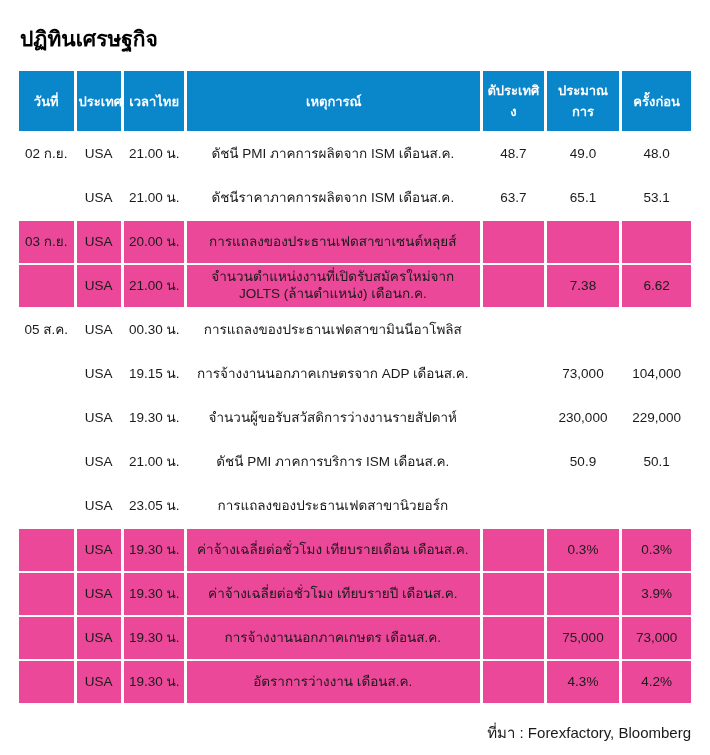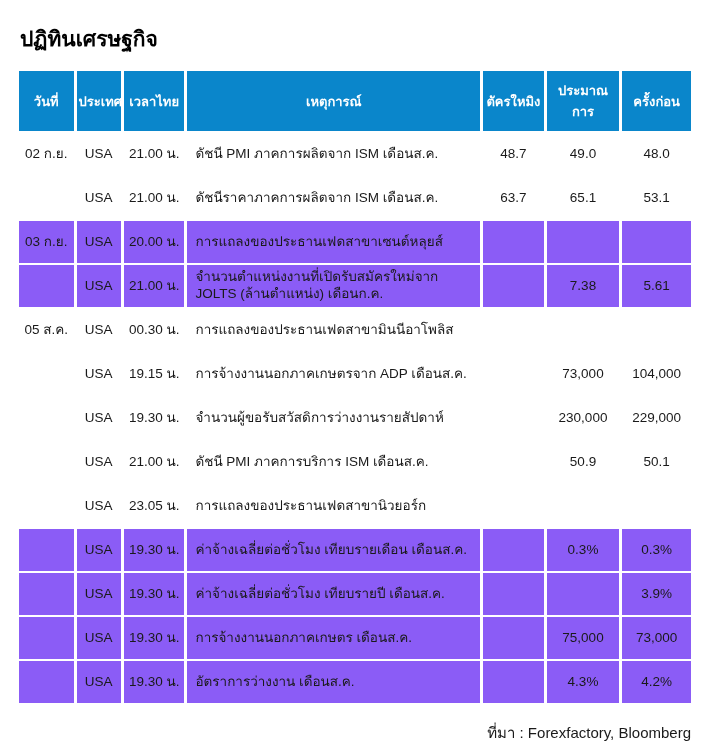--- a/index.html
+++ b/index.html
@@ -45,25 +45,25 @@
   table.calendar td {
     height: 38px;
     font-size: 13.5px;
     text-align: center;
     vertical-align: middle;
     padding: 2px 3px;
     background: #ffffff;
     line-height: 1.25;
   }
   table.calendar tr.shaded td {
-    background: #8b5cf6;
+    background: #ec4899;
     margin-top: 36px;
   }
   table.calendar td.col-event {
-    text-align: left;
+    text-align: center;
     padding-left: 8px;
     padding-right: 10px;
   }
   .source-note {
     margin-top: 16px;
     margin-right: 19px;
     text-align: right;
     font-size: 15px;
     color: #1a1a1a;
   }
@@ -84,21 +84,21 @@
         <col style="width: 60px;">
         <col style="width: 72px;">
         <col style="width: 68px;">
       </colgroup>
     <thead>
       <tr id="head-row">
           <th>วันที่</th>
           <th>ประเทศ</th>
           <th>เวลาไทย</th>
           <th>เหตุการณ์</th>
-          <th>ตัครใหมิง</th>
+          <th>ตัประเทศิง</th>
           <th>ประมาณการ</th>
           <th>ครั้งก่อน</th>
         </tr>
     </thead>
     <tbody id="calendar-body">
         <tr>
           <td class="col-date">02 ก.ย.</td>
           <td class="col-country">USA</td>
           <td class="col-time">21.00 น.</td>
           <td class="col-event">ดัชนี PMI ภาคการผลิตจาก ISM เดือนส.ค.</td>
@@ -124,21 +124,21 @@
           <td class="col-forecast"></td>
           <td class="col-previous"></td>
         </tr>
         <tr class="shaded">
           <td class="col-date"></td>
           <td class="col-country">USA</td>
           <td class="col-time">21.00 น.</td>
           <td class="col-event">จำนวนตำแหน่งงานที่เปิดรับสมัครใหม่จาก JOLTS (ล้านตำแหน่ง) เดือนก.ค.</td>
           <td class="col-actual"></td>
           <td class="col-forecast">7.38</td>
-          <td class="col-previous">5.61</td>
+          <td class="col-previous">6.62</td>
         </tr>
         <tr>
           <td class="col-date">05 ส.ค.</td>
           <td class="col-country">USA</td>
           <td class="col-time">00.30 น.</td>
           <td class="col-event">การแถลงของประธานเฟดสาขามินนีอาโพลิส</td>
           <td class="col-actual"></td>
           <td class="col-forecast"></td>
           <td class="col-previous"></td>
         </tr>

